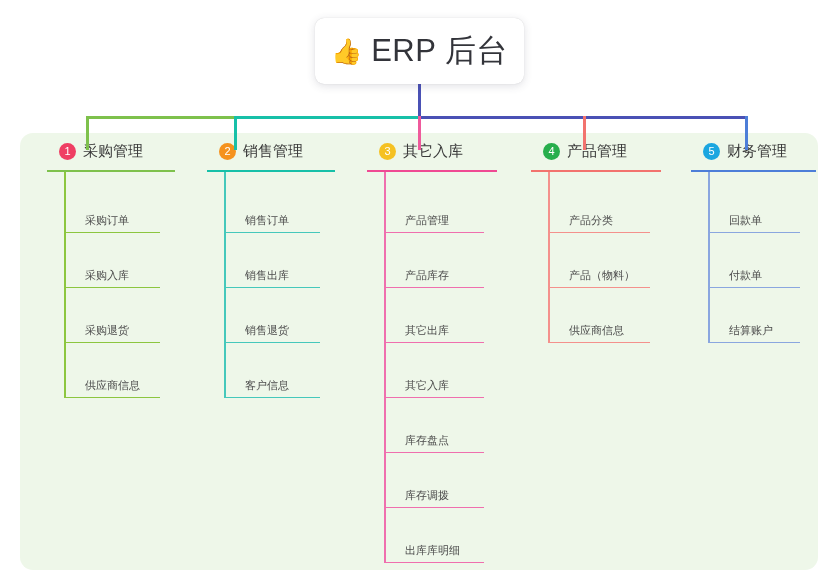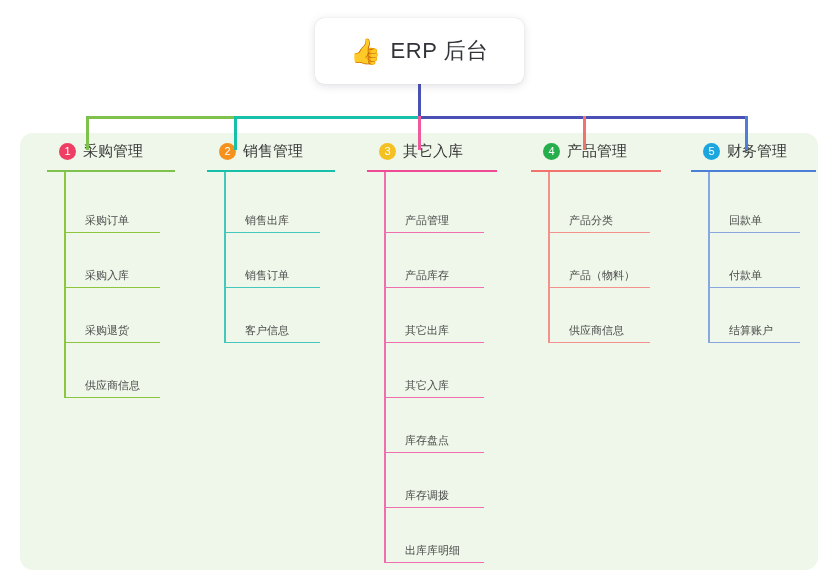--- a/index.html
+++ b/index.html
@@ -36,21 +36,21 @@
     justify-content: center;
     gap: 9px;
     z-index: 6;
   }
   .title-emoji {
     font-size: 25px;
     line-height: 1;
     font-family: "DejaVu Sans", sans-serif;
   }
   .title-text {
-    font-size: 22px;
+    font-size: 31px;
     color: #33343a;
     letter-spacing: 0.5px;
     white-space: nowrap;
   }
 
   
   .conn {
     position: absolute;
     z-index: 4;
   }
@@ -234,25 +234,29 @@
       </div>
       <div class="col c1">
         <div class="col-head">
           <span class="badge" style="background: rgb(245, 146, 30);">2</span>
           <span class="col-title">销售管理</span>
         </div>
         <div class="col-rule" style="background: rgb(23, 192, 168);"></div>
         <div class="branch">
           <div class="spine" style="background: rgb(69, 200, 187);"></div>
           <div class="leaf">
+            <span class="leaf-label">销售订单</span>
+            <div class="leaf-rule" style="background: rgb(69, 200, 187);"></div>
+          </div>
+          <div class="leaf">
             <span class="leaf-label">销售出库</span>
             <div class="leaf-rule" style="background: rgb(69, 200, 187);"></div>
           </div>
           <div class="leaf">
-            <span class="leaf-label">销售订单</span>
+            <span class="leaf-label">销售退货</span>
             <div class="leaf-rule" style="background: rgb(69, 200, 187);"></div>
           </div>
           <div class="leaf">
             <span class="leaf-label">客户信息</span>
             <div class="leaf-rule" style="background: rgb(69, 200, 187);"></div>
           </div>
         </div>
       </div>
       <div class="col c2">
         <div class="col-head">

